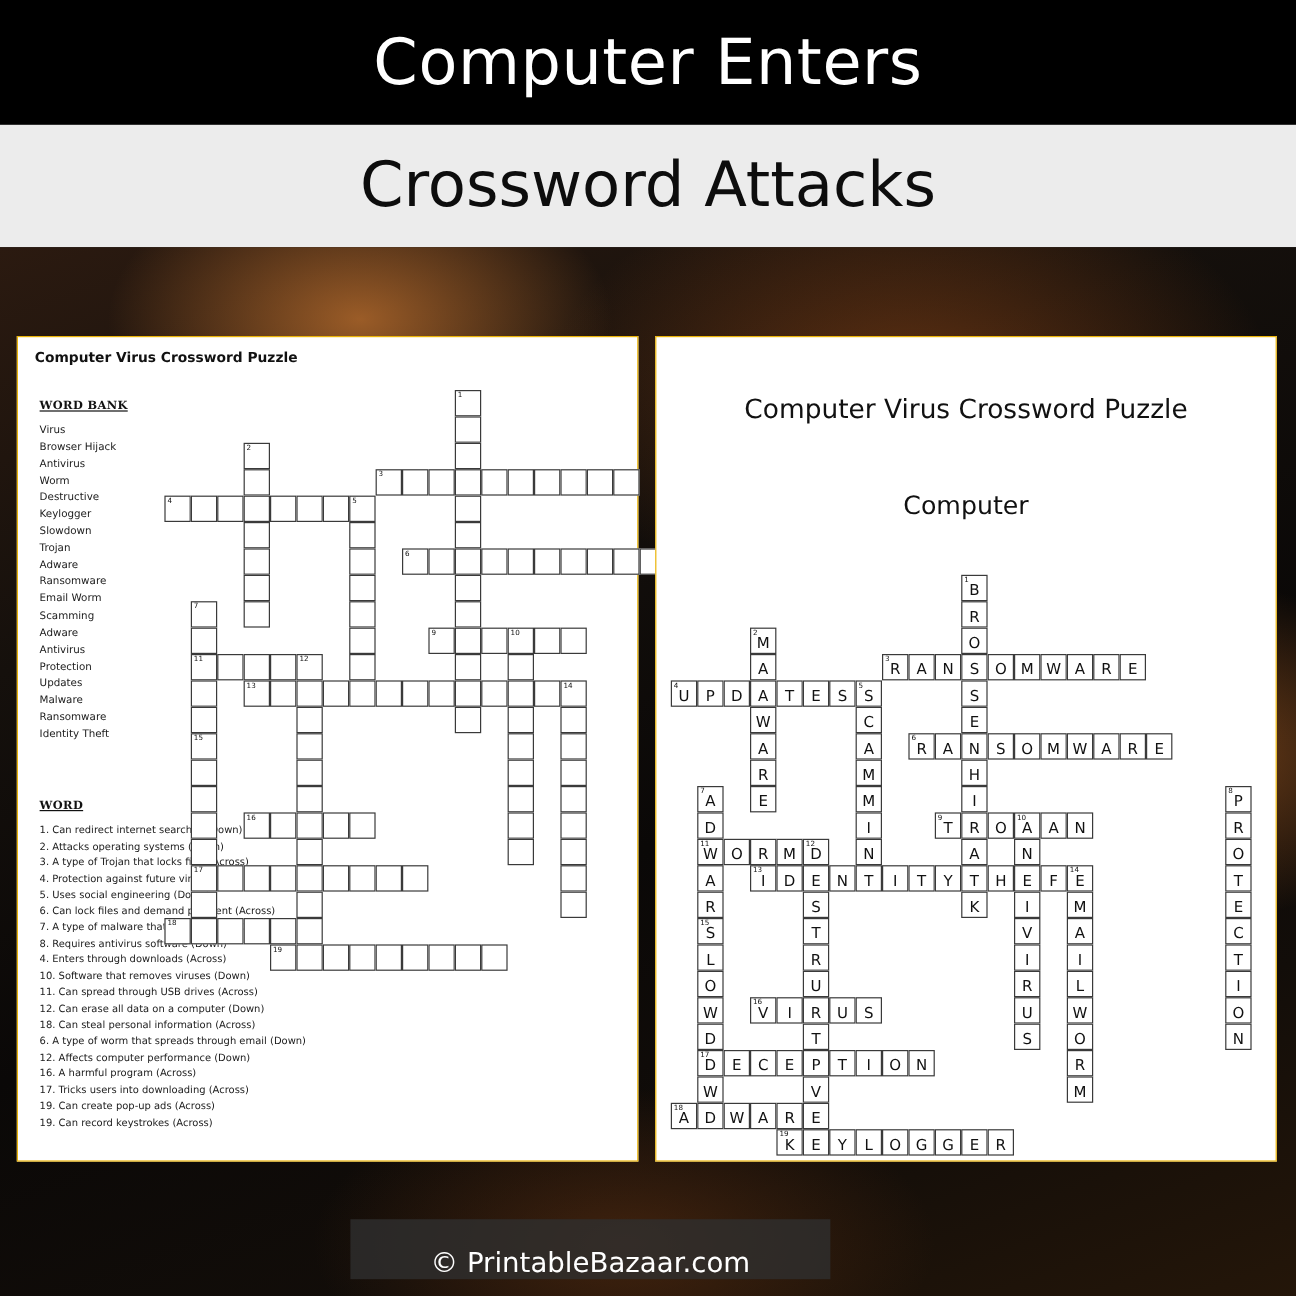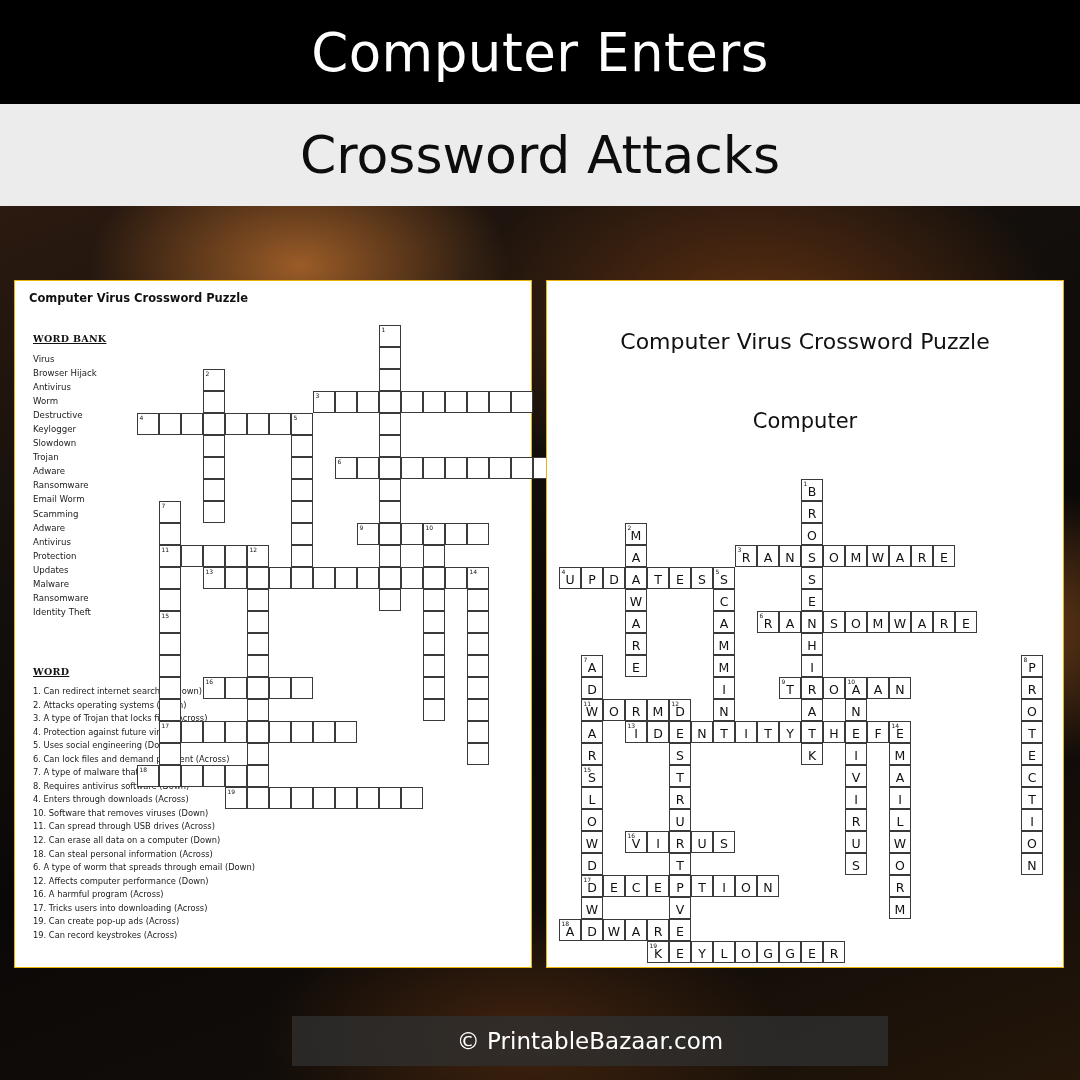--- a/index.html
+++ b/index.html
@@ -110,23 +110,23 @@
   .cell .ltr {
     position:absolute; inset:0; display:flex;
     align-items:center; justify-content:center;
     font-size:12.5px; color:#111; font-weight:400;
     font-family:"DejaVu Sans", sans-serif;
     padding-top:2px;
   }
 
   
   .watermark {
-    position:absolute; left:292px; top:1016px; width:596px; height:50px;
+    position:absolute; left:292px; top:1016px; width:400px; height:50px;
     background:rgba(48,48,48,.78);
-    display:flex; align-items:center; justify-content:center;
+    display:flex; align-items:flex-end; justify-content:center;
   }
   .watermark span {
     color:#fff; font-size:23px; font-weight:400;
     font-family:"DejaVu Sans", sans-serif;
   }
 </style>
 </head>
 <body>
 
 <div class="band-top">

